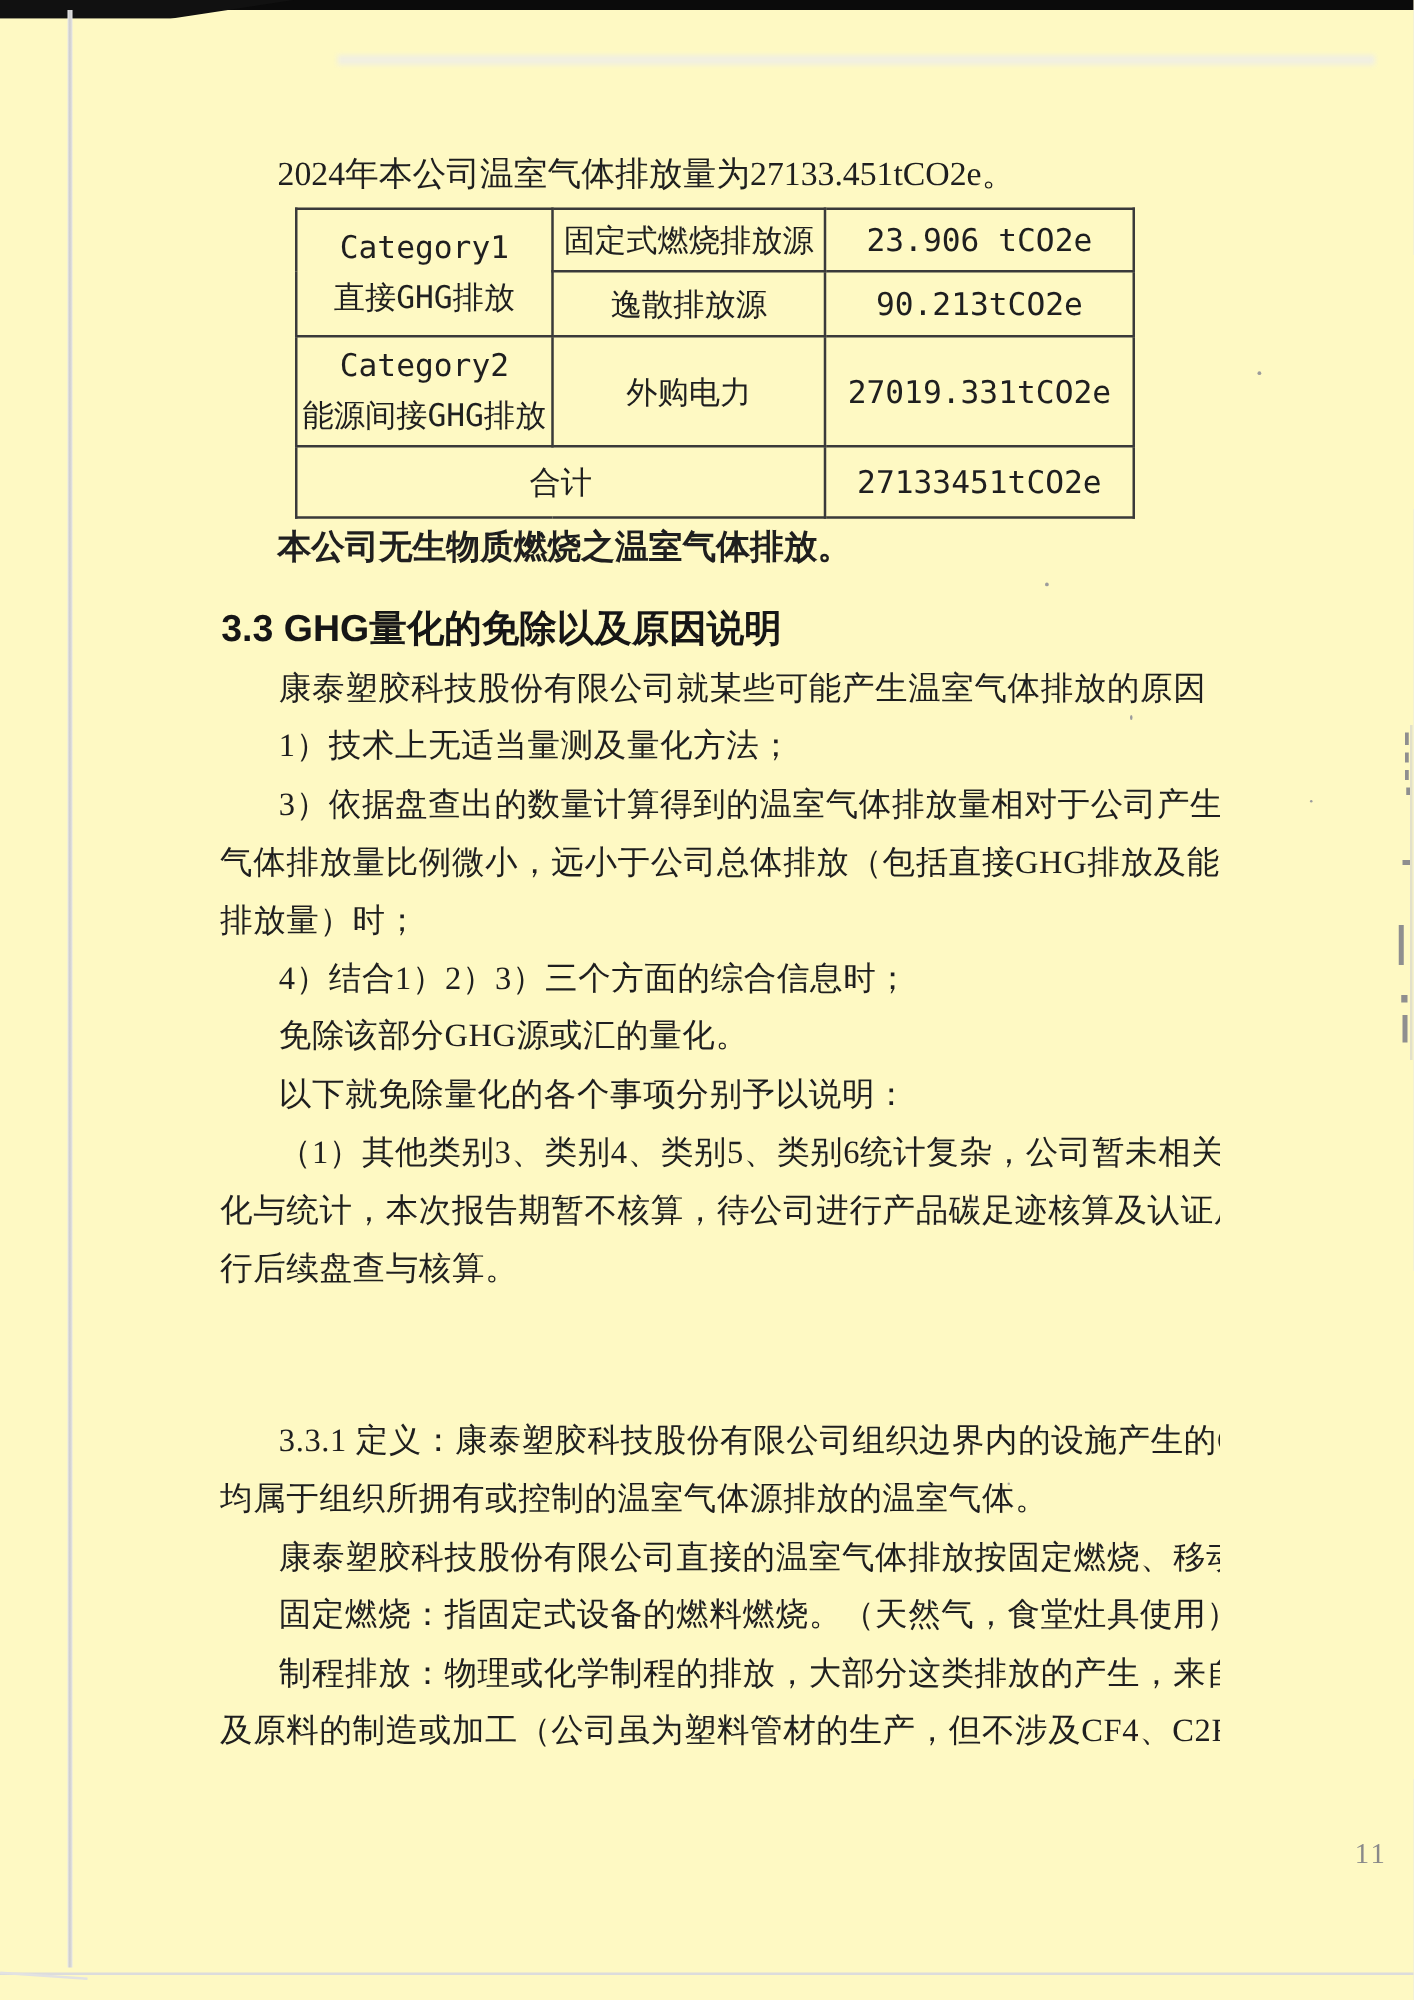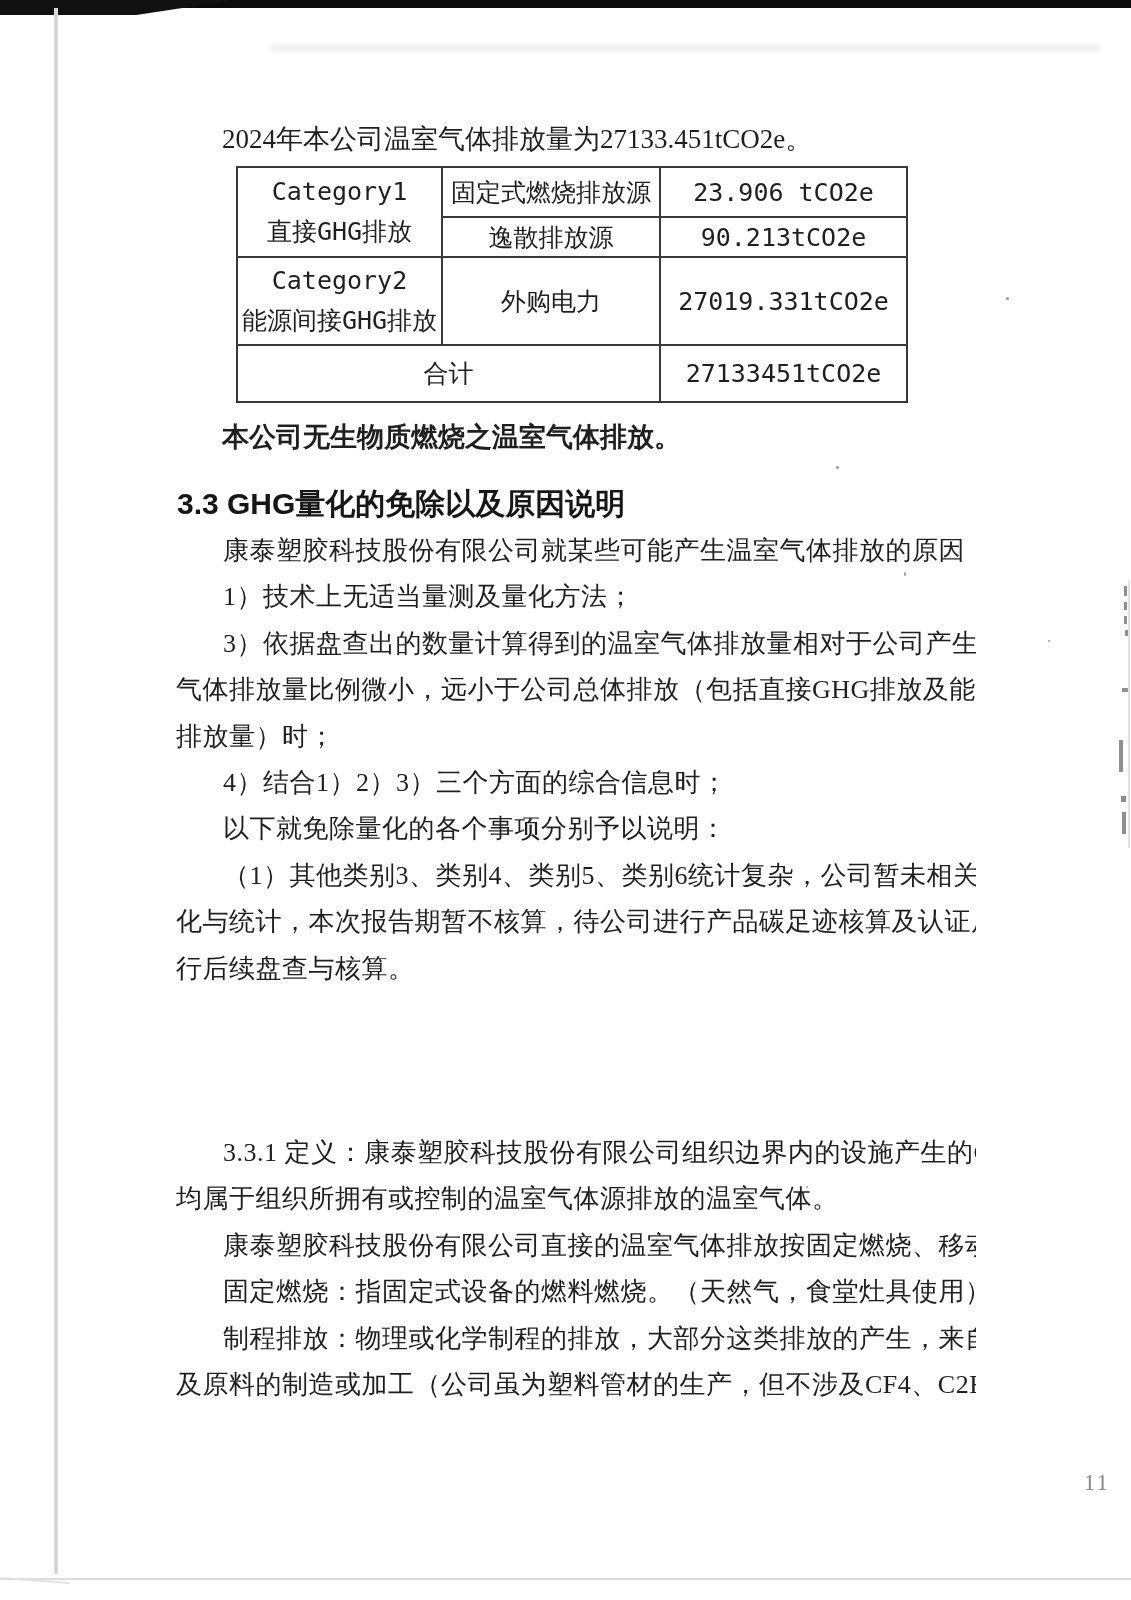--- a/index.html
+++ b/index.html
@@ -1,18 +1,18 @@
 <!DOCTYPE html>
 <html><head>
 <meta charset="utf-8">
 <style>
   html,body{margin:0;padding:0;background:#e8e8e8;}
   .page{
     position:relative;width:1131px;height:1600px;margin:0 auto;
-    background:#ffffff;overflow:hidden;color:#1f1f1f;
+    background:#fef9c3;overflow:hidden;color:#1f1f1f;
     font-family:"Liberation Serif","DejaVu Serif",serif;
     text-decoration:underline;
   }
   
   .top-edge{position:absolute;top:0;left:0;width:1131px;height:8px;background:#0b0b0b;}
   .top-edge-wedge{position:absolute;top:0;left:0;width:235px;height:15px;background:#111;
     clip-path:polygon(0 0,100% 0,58% 100%,0 100%);}
   .left-fold{position:absolute;left:54px;top:8px;width:4px;height:1566px;
     background:linear-gradient(to right,#e9e9e9,#cdcdcd 45%,#e6e6e6);}
   .bottom-edge{position:absolute;left:0;top:1578px;width:1131px;height:2px;background:#dcdcdc;}
@@ -79,21 +79,21 @@
       </colgroup>
     <tbody>
         <tr style="height:50px;">
       <td rowspan="2" class="two-line">
         <div>Category1</div>
         <div>直接GHG排放</div>
       </td>
       <td>固定式燃烧排放源</td>
       <td>23.906 tCO2e</td>
     </tr>
-    <tr style="height:40px;">
+    <tr style="height:52px;">
       <td>逸散排放源</td>
       <td>90.213tCO2e</td>
     </tr>
     <tr style="height:88px;padding-left:27px;">
       <td class="two-line">
         <div>Category2</div>
         <div>能源间接GHG排放</div>
       </td>
       <td>外购电力</td>
       <td>27019.331tCO2e</td>
@@ -108,20 +108,21 @@
   <div class="note">本公司无生物质燃烧之温室气体排放。</div>
 
   <h2 class="sec-h h33">3.3 GHG量化的免除以及原因说明</h2>
   <div class="body-block s33">
       <div class="bline indent">康泰塑胶科技股份有限公司就某些可能产生温室气体排放的原因，因其在：</div>
       <div class="bline indent">1）技术上无适当量测及量化方法；</div>
       <div class="bline indent">3）依据盘查出的数量计算得到的温室气体排放量相对于公司产生的总温室</div>
       <div class="bline">气体排放量比例微小，远小于公司总体排放（包括直接GHG排放及能源间接GHG</div>
       <div class="bline">排放量）时；</div>
       <div class="bline indent">4）结合1）2）3）三个方面的综合信息时；</div>
+      <div class="bline indent">免除该部分GHG源或汇的量化。</div>
       <div class="bline indent">以下就免除量化的各个事项分别予以说明：</div>
       <div class="bline indent">（1）其他类别3、类别4、类别5、类别6统计复杂，公司暂未相关数据的量</div>
       <div class="bline">化与统计，本次报告期暂不核算，待公司进行产品碳足迹核算及认证后，再进</div>
       <div class="bline">行后续盘查与核算。</div>
     </div>
 
   <div class="body-block s34">
       <div class="bline indent">3.3.1 定义：康泰塑胶科技股份有限公司组织边界内的设施产生的GHG排放</div>
       <div class="bline">均属于组织所拥有或控制的温室气体源排放的温室气体。</div>
       <div class="bline indent">康泰塑胶科技股份有限公司直接的温室气体排放按固定燃烧、移动燃烧予</div>

